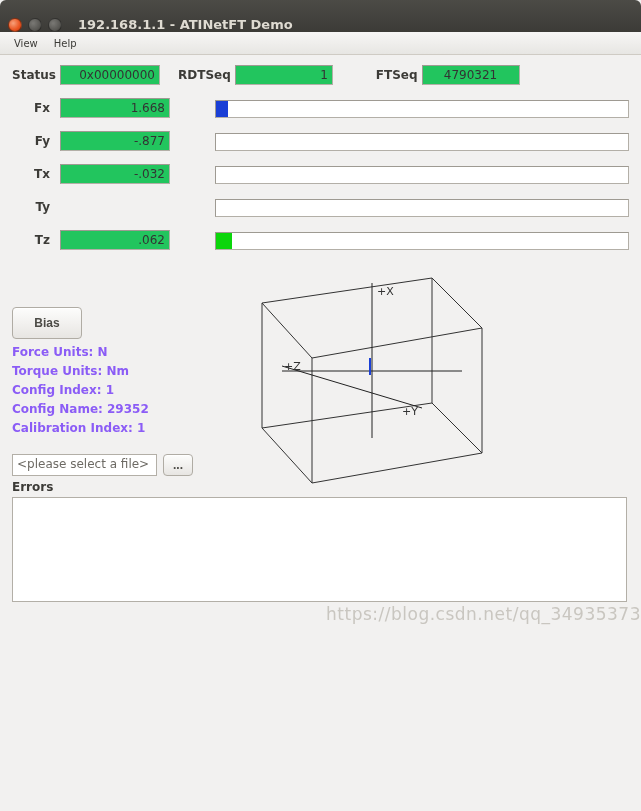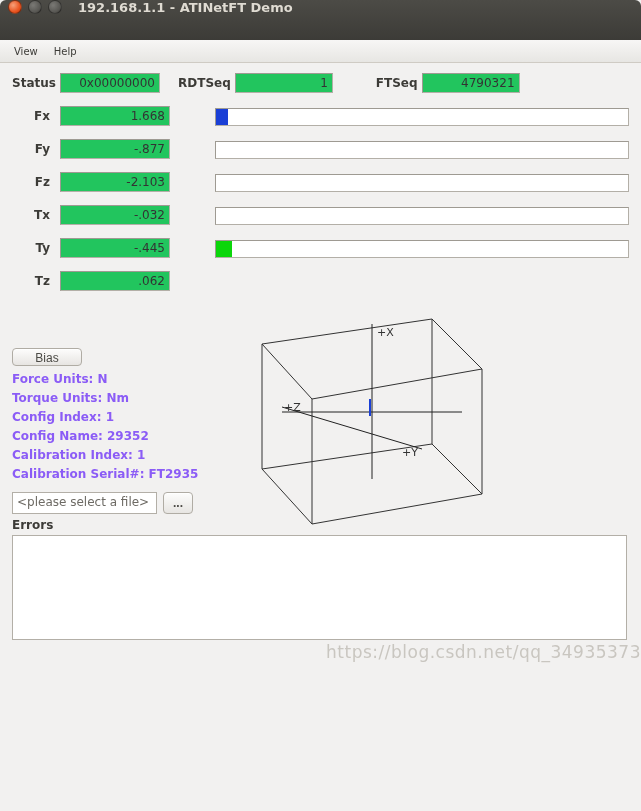--- a/index.html
+++ b/index.html
@@ -8,23 +8,23 @@
     font-family: "DejaVu Sans", "Liberation Sans", Arial, sans-serif;
     font-size: 12px;
     background: #f2f1f0;
     color: #3c3b37;
     width: 641px;
     height: 811px;
     overflow: hidden;
   }
   .titlebar {
     background: linear-gradient(to bottom, #4c4b46, #3c3b37);
-    height: 40px;
+    height: 32px;
     display: flex;
-    align-items: flex-start;
+    align-items: flex-end;
     padding: 0 8px;
     color: #dfdbd2;
     font-weight: bold;
     border-top-left-radius: 6px;
     border-top-right-radius: 6px;
   }
   .win-btn {
     width: 14px; height: 14px; border-radius: 50%;
     margin-right: 6px;
     border: 1px solid rgba(0,0,0,.4);
@@ -58,21 +58,21 @@
     height: 20px;
     line-height: 18px;
     padding: 0 4px;
     text-align: right;
     font-size: 12px;
     display: inline-block;
     color: #333;
   }
   .field.status { width: 100px; }
   .field.seq { width: 98px; }
-  .field.seq2 { width: 98px; }
+  .field.seq2 { width: 98px; text-align: center; }
   .ft-grid { display: flex; gap: 25px; }
   .ft-left { width: 176px; }
   .ft-right { flex: 1; padding-left: 2px; }
   .ft-row { display: flex; align-items: center; height: 28px; margin-bottom: 5px; }
   .ft-label { width: 48px; text-align: right; padding-right: 10px; font-weight: bold; }
   .field.ft { width: 110px; }
   .bar {
     height: 18px;
     background: #fff;
     border: 1px solid #b3afa7;
@@ -84,30 +84,30 @@
   }
   .bar-fill {
     position: absolute;
     top: 0; bottom: 0;
   }
   .btn {
     background: linear-gradient(to bottom, #fdfdfc, #e7e5e2);
     border: 1px solid #b0aca4;
     border-radius: 4px;
     padding: 2px 10px;
-    height: 18px;
+    height: 32px;
     font-size: 12px;
-    font-weight: normal;
+    font-weight: bold;
     color: #4c4b46;
     cursor: default;
     box-shadow: inset 0 1px 0 #fff;
   }
   .btn.small { height: 22px; padding: 1px 6px; font-weight: bold; }
   .config-block { margin-top: 4px; line-height: 19px; font-weight: bold; color: #8b5cf6;}
-  .file-row { display: flex; align-items: center; margin-top: 8px; }
+  .file-row { display: flex; align-items: center; margin-top: 16px; }
   .file-sel {
     background: #fff; border: 1px solid #b3afa7; height: 22px;
     width: 145px; padding: 2px 4px; color: #6d6a64; font-weight: normal;
   }
   .collect-row { margin-top: 6px; display:flex; align-items:center; justify-content:space-between;}
   .btn.collect { width: 180px; }
   .btn.clear { width: 112px; margin-right: 2px;}
   .errors-lbl { font-weight: bold; margin-top: 4px; display:block; }
   .errors-box {
     margin-top: 3px;
@@ -163,30 +163,25 @@
     <div class="ft-left">
       <div class="ft-row">
           <span class="ft-label">Fx</span>
           <span class="field ft">1.668</span>
         </div>
       <div class="ft-row">
           <span class="ft-label">Fy</span>
           <span class="field ft">-.877</span>
         </div>
       <div class="ft-row">
-          <span class="ft-label">Fz</span>
-          <span class="field ft">-2.103</span>
-        </div>
-      <div class="ft-row">
           <span class="ft-label">Tx</span>
           <span class="field ft">-.032</span>
         </div>
       <div class="ft-row">
           <span class="ft-label">Ty</span>
-          <span class="field ft">-.445</span>
         </div>
       <div class="ft-row">
           <span class="ft-label">Tz</span>
           <span class="field ft">.062</span>
         </div>
     </div>
     <div class="ft-right">
       <div class="ft-row">
           <div class="bar" style="width:100%;">
             <div class="bar-fill" style="left: 0%; width: 3%; background: rgb(26, 63, 214);"></div>
@@ -240,21 +235,20 @@
   </div>
 
   <div class="bottom-left">
     <button class="btn" style="width:70px">Bias</button>
     <div class="config-block">
       <div>Force Units: N</div>
       <div>Torque Units: Nm</div>
       <div>Config Index: 1</div>
       <div>Config Name: 29352</div>
       <div>Calibration Index: 1</div>
-      <div>Calibration Serial#: FT2935</div>
     </div>
     <div class="file-row">
       <div class="file-sel">&lt;please select a file&gt;</div>
       <button class="btn small" style="margin-left:6px;width:30px">...</button>
     </div>
   </div>
 
 
   <span class="errors-lbl">Errors</span>
   <div class="errors-box"></div>

